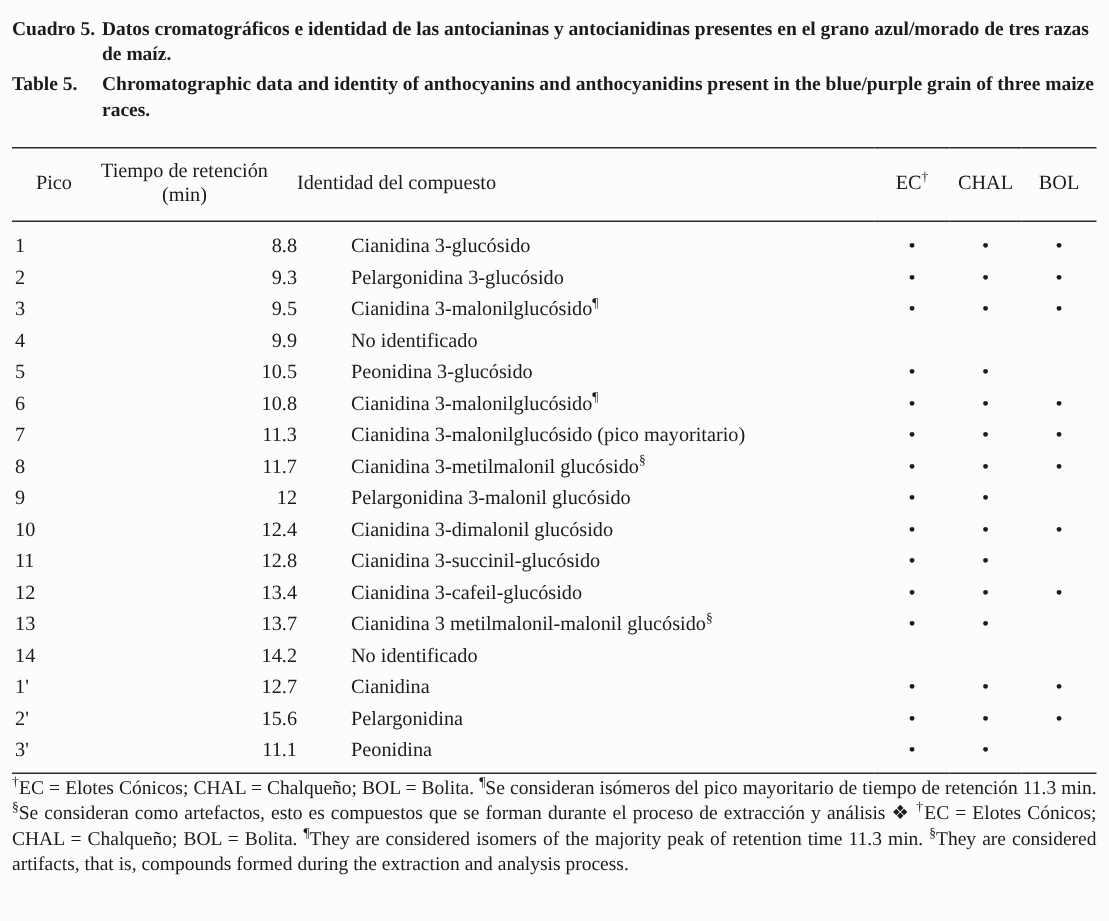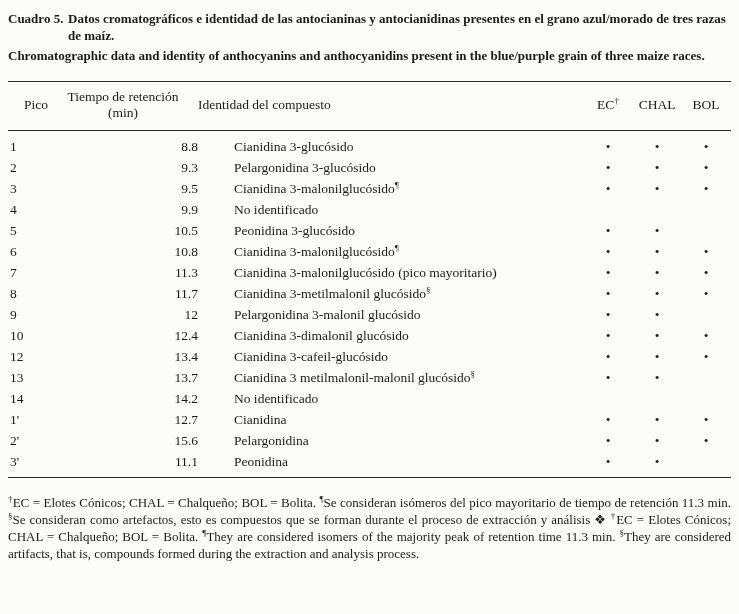--- a/index.html
+++ b/index.html
@@ -66,37 +66,38 @@
   tbody td:nth-child(3) { text-align: left; padding-left: 36px; }
   tbody td:nth-child(4),
   tbody td:nth-child(5),
   tbody td:nth-child(6) { text-align: center; }
   sup {
     font-size: 9px;
     line-height: 0;
   }
   
   .footnotes {
-    margin-top: 16px;
+    margin-top: 0;
     font-size: 13px;
     line-height: 17px;
     text-align: justify;
   }
 </style>
 </head>
 <body>
 
 <div class="page">
 
   <div class="caption-block">
     <div class="caption">
       <span class="cap-label">Cuadro 5.</span>
       <span class="cap-text">Datos cromatográficos e identidad de las antocianinas y antocianidinas presentes en el grano azul/morado de tres razas de maíz.</span>
     </div>
     <div class="caption">
+      <span class="cap-label">Table 5.</span>
       <span class="cap-text">Chromatographic data and identity of anthocyanins and anthocyanidins present in the blue/purple grain of three maize races.</span>
     </div>
   </div>
 
   <table>
     <colgroup>
       <col style="width:40px">
       <col style="width:150px">
       <col style="width:385px">
       <col style="width:50px">
@@ -191,20 +192,28 @@
         </tr>
         <tr>
           <td>10</td>
           <td>12.4</td>
           <td><span>Cianidina 3-dimalonil glucósido</span></td>
           <td>•</td>
           <td>•</td>
           <td>•</td>
         </tr>
         <tr>
+          <td>11</td>
+          <td>12.8</td>
+          <td><span>Cianidina 3-succinil-glucósido</span></td>
+          <td>•</td>
+          <td>•</td>
+          <td></td>
+        </tr>
+        <tr>
           <td>12</td>
           <td>13.4</td>
           <td><span>Cianidina 3-cafeil-glucósido</span></td>
           <td>•</td>
           <td>•</td>
           <td>•</td>
         </tr>
         <tr>
           <td>13</td>
           <td>13.7</td>

